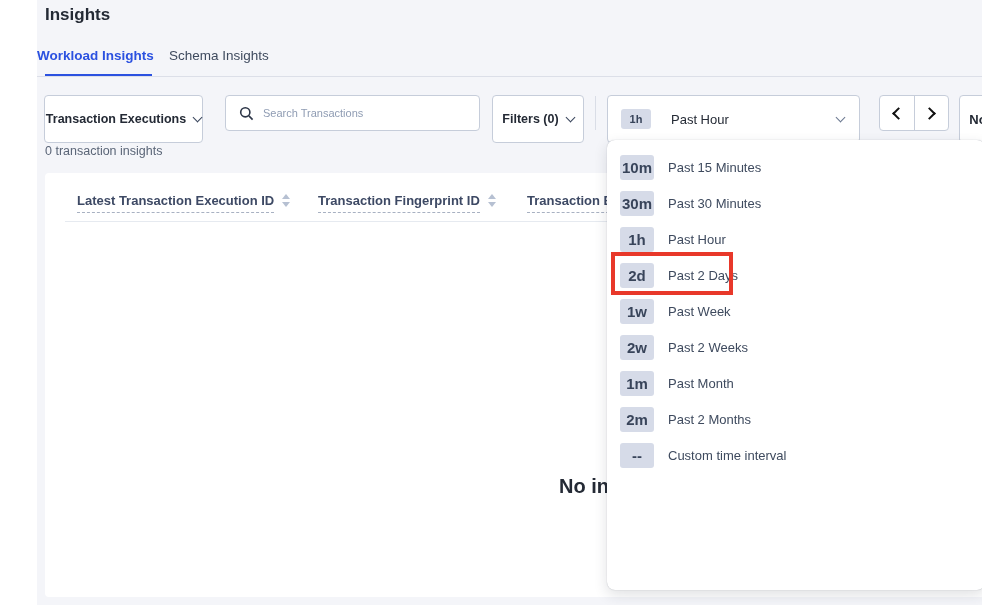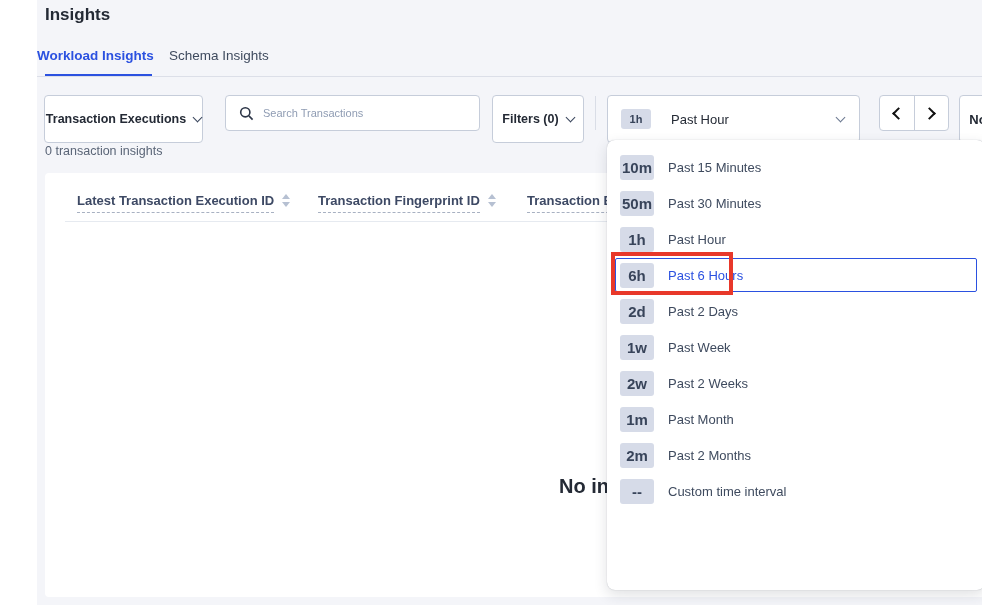--- a/index.html
+++ b/index.html
@@ -156,31 +156,27 @@
 
   <div class="empty-frag empty-left">No in</div>
   <div class="empty-frag empty-right">ned.</div>
 
   <div class="dropdown">
     <div class="menu-item">
       <span class="badge">10m</span>
       <span class="item-label">Past 15 Minutes</span>
     </div>
     <div class="menu-item">
-      <span class="badge">50m</span>
+      <span class="badge">30m</span>
       <span class="item-label">Past 30 Minutes</span>
     </div>
     <div class="menu-item">
       <span class="badge">1h</span>
       <span class="item-label">Past Hour</span>
     </div>
-    <div class="menu-item selected">
-      <span class="badge">6h</span>
-      <span class="item-label">Past 6 Hours</span>
-    </div>
     <div class="menu-item">
       <span class="badge">2d</span>
       <span class="item-label">Past 2 Days</span>
     </div>
     <div class="menu-item">
       <span class="badge">1w</span>
       <span class="item-label">Past Week</span>
     </div>
     <div class="menu-item">
       <span class="badge">2w</span>

